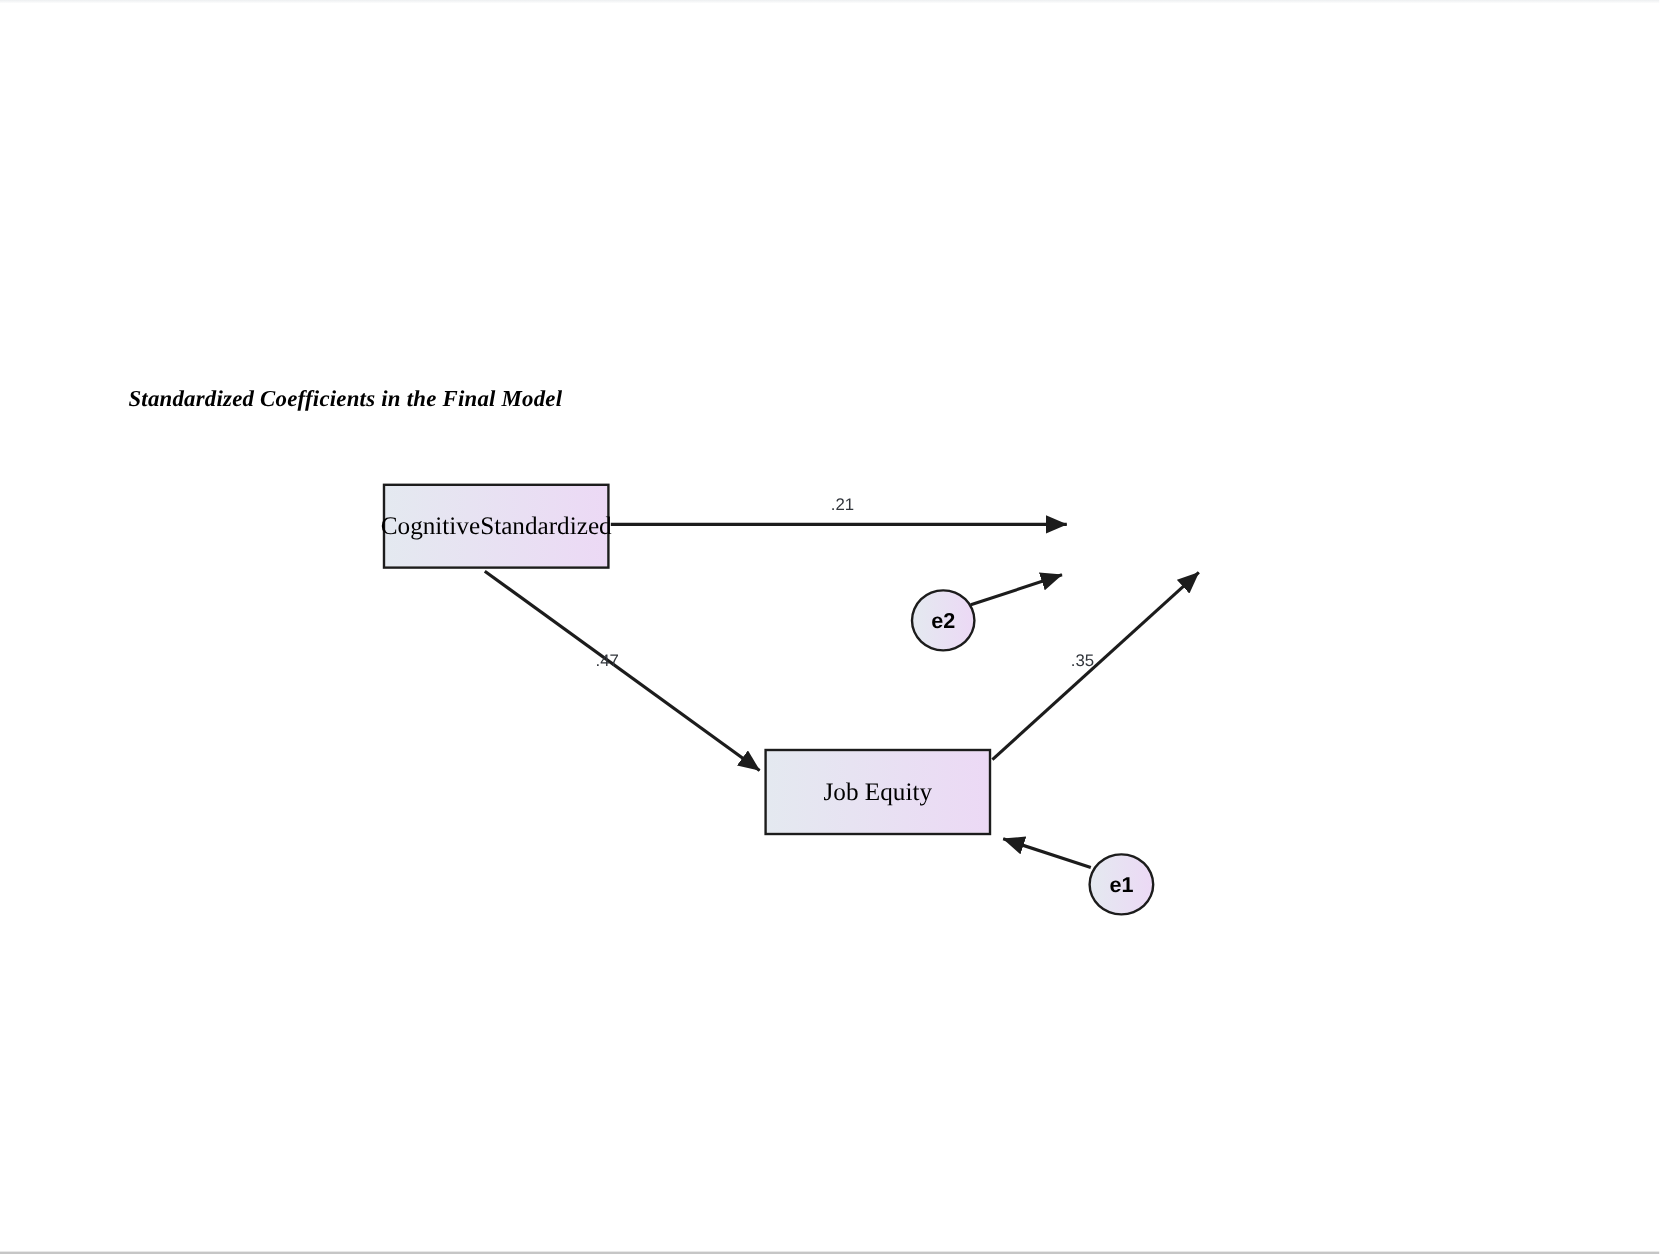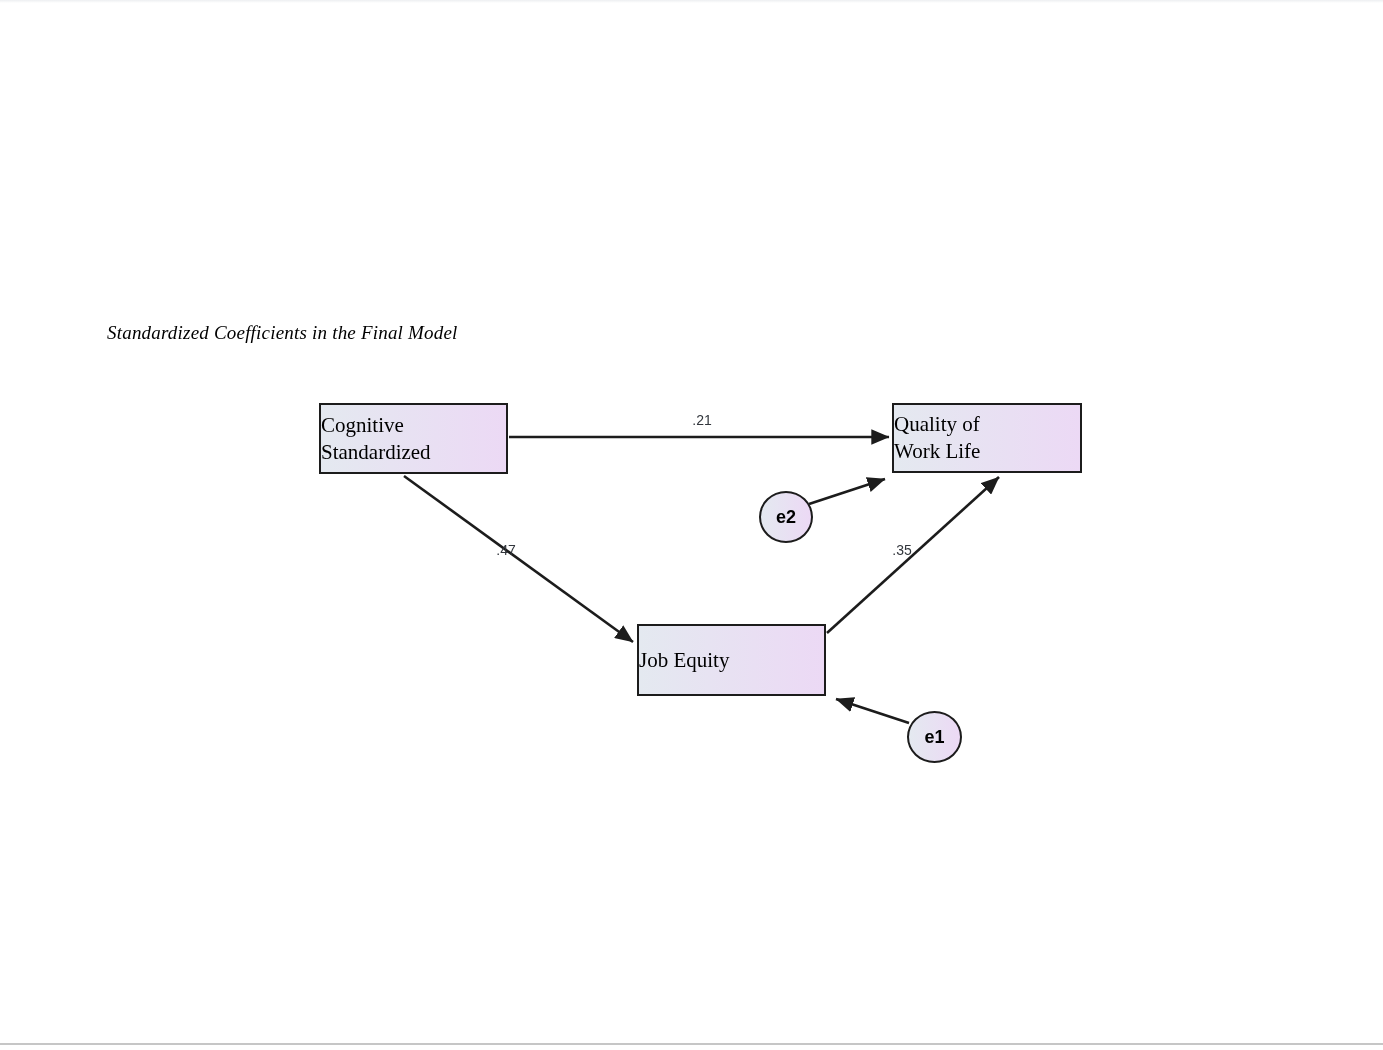--- a/index.html
+++ b/index.html
@@ -28,27 +28,28 @@
     position:absolute;left:0;top:1043px;width:1383px;height:2px;
     background:var(--rule-color);
   }
   .fig-title{
     position:absolute;left:107px;top:322px;
     font-family:"Liberation Serif", serif;
     font-style:italic;
     font-size:19px;color:#000;
     letter-spacing:.2px;
     white-space:nowrap;
+    font-weight:bold;
   }
   .node{
     position:absolute;
     background:linear-gradient(90deg,var(--node-fill-left),var(--node-fill-right));
     border:2px solid var(--node-border);
-    display:flex;flex-direction:column;
-    align-items:flex-start;justify-content:center;
+    display:flex;flex-direction:row;
+    align-items:center;justify-content:center;
     font-family:"Liberation Serif", serif;
     font-size:21px;line-height:27px;color:#000;
     text-align:center;
   }
   .node-cf{left:319px;top:403px;width:189px;height:71px;}
   .node-qwl{left:892px;top:403px;width:190px;height:70px;}
   .node-je{left:637px;top:624px;width:189px;height:72px;}
   .error{
     position:absolute;
     background:linear-gradient(90deg,var(--node-fill-left),var(--node-fill-right));
@@ -93,24 +94,20 @@
     <line x1="827" y1="633" x2="999" y2="477" marker-end="url(#arrow)"></line>
     <line x1="809" y1="504" x2="885" y2="479" marker-end="url(#arrow)"></line>
     <line x1="909" y1="723" x2="836" y2="699" marker-end="url(#arrow)"></line>
   </svg>
 
   <div class="node node-cf">
     <span>Cognitive</span>
     <span>Standardized</span>
   </div>
 
-  <div class="node node-qwl">
-    <span>Quality of</span>
-    <span>Work Life</span>
-  </div>
 
   <div class="node node-je">
     <span>Job Equity</span>
   </div>
 
   <div class="error error-e2">
     <span>e2</span>
   </div>
   <div class="error error-e1">
     <span>e1</span>

